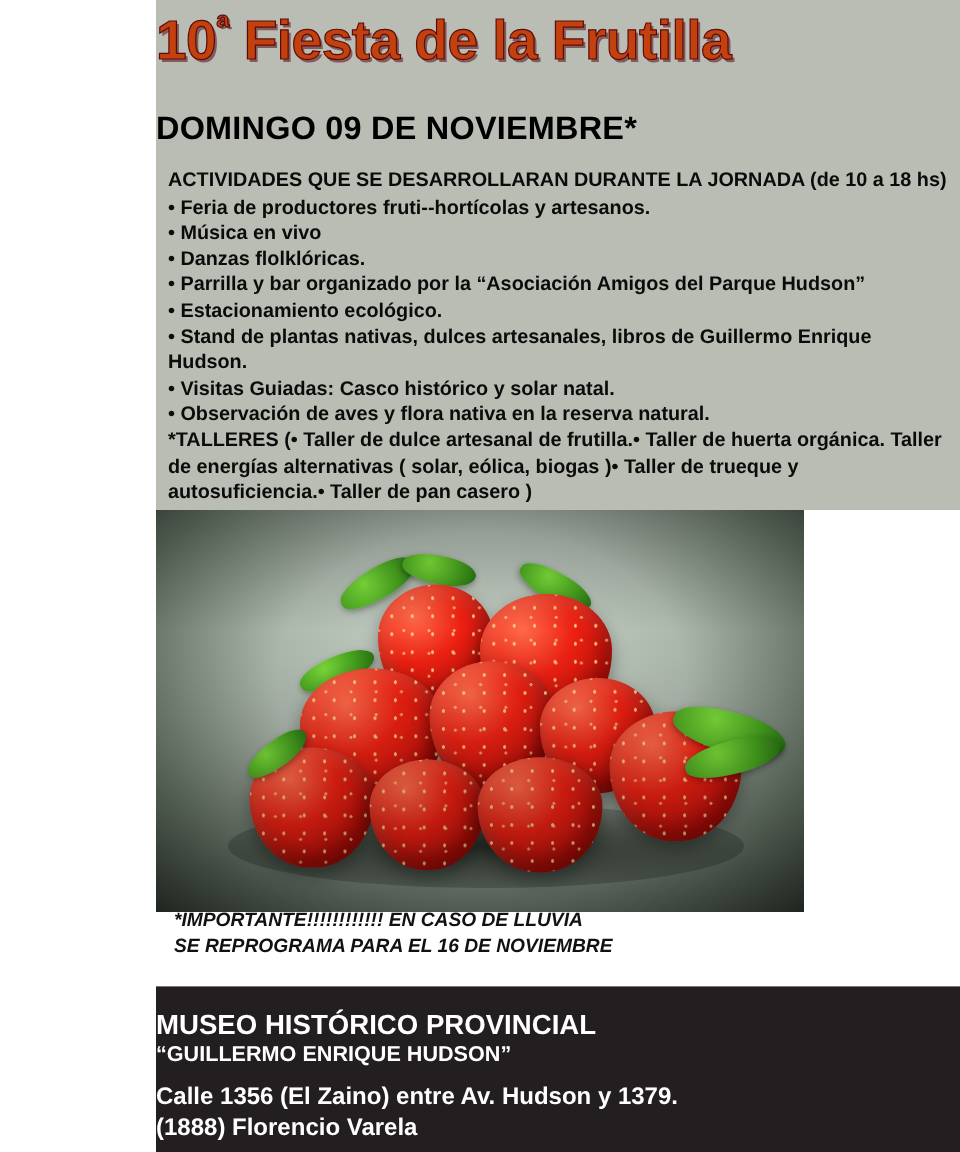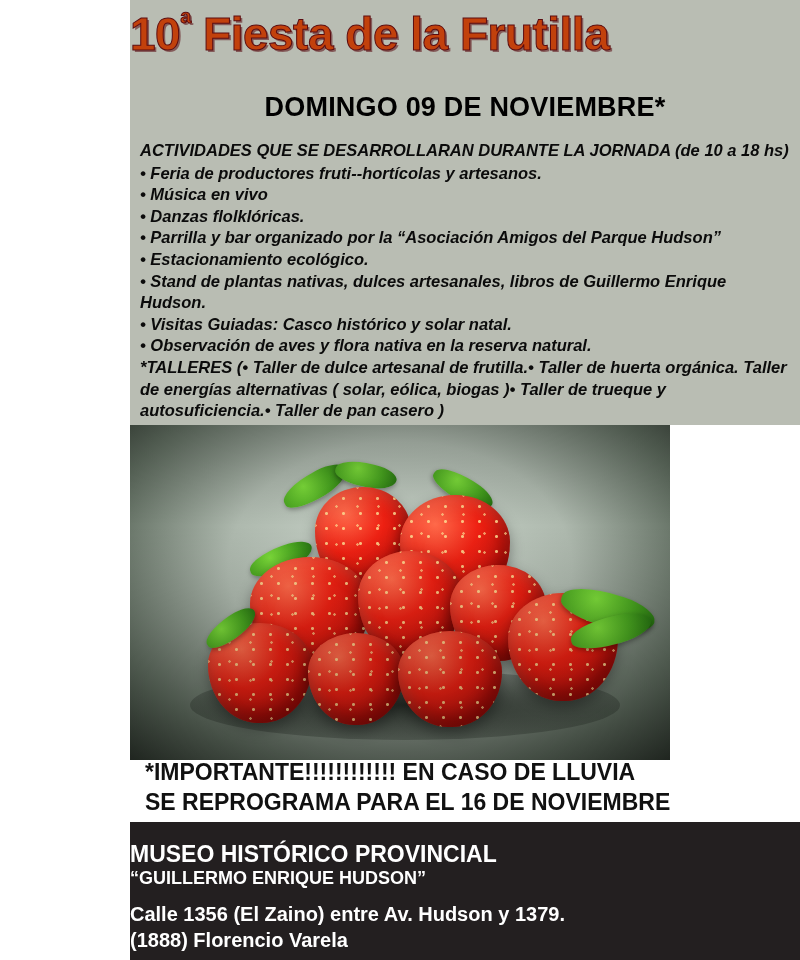--- a/index.html
+++ b/index.html
@@ -48,41 +48,40 @@
     font-size: 30px;
     vertical-align: super;
   }
 
   
   .date-line {
     position: absolute;
     left: 130px;
     top: 92px;
     width: 670px;
-    text-align: center;
+    text-align: left;
     color: #000000;
     font-size: 27px;
     font-weight: bold;
     letter-spacing: 0.2px;
   }
 
   
   .body-text {
     position: absolute;
     left: 140px;
     top: 140px;
     width: 650px;
     color: #0b0b0b;
     font-size: 16.5px;
     font-weight: bold;
     line-height: 1.31;
   }
   .body-text p {
     margin: 0;
-    font-style: italic;
   }
   .body-text .intro {
     margin-bottom: 1px;
   }
   .body-text .talleres {
     margin-top: 0px;
   }
 
   
   .photo-band {
@@ -153,26 +152,27 @@
     border-radius: 50%;
   }
 
   
   .notice {
     position: absolute;
     left: 130px;
     top: 757px;
     width: 670px;
     color: #111111;
-    font-size: 23px;
+    font-size: 16px;
     font-weight: bold;
     line-height: 1.32;
     text-align: left;
     padding-left: 15px;
     box-sizing: border-box;
+    font-style: italic;
   }
 
   
   .footer {
     position: absolute;
     left: 130px;
     top: 822px;
     width: 670px;
     height: 138px;
     background: #231f20;

